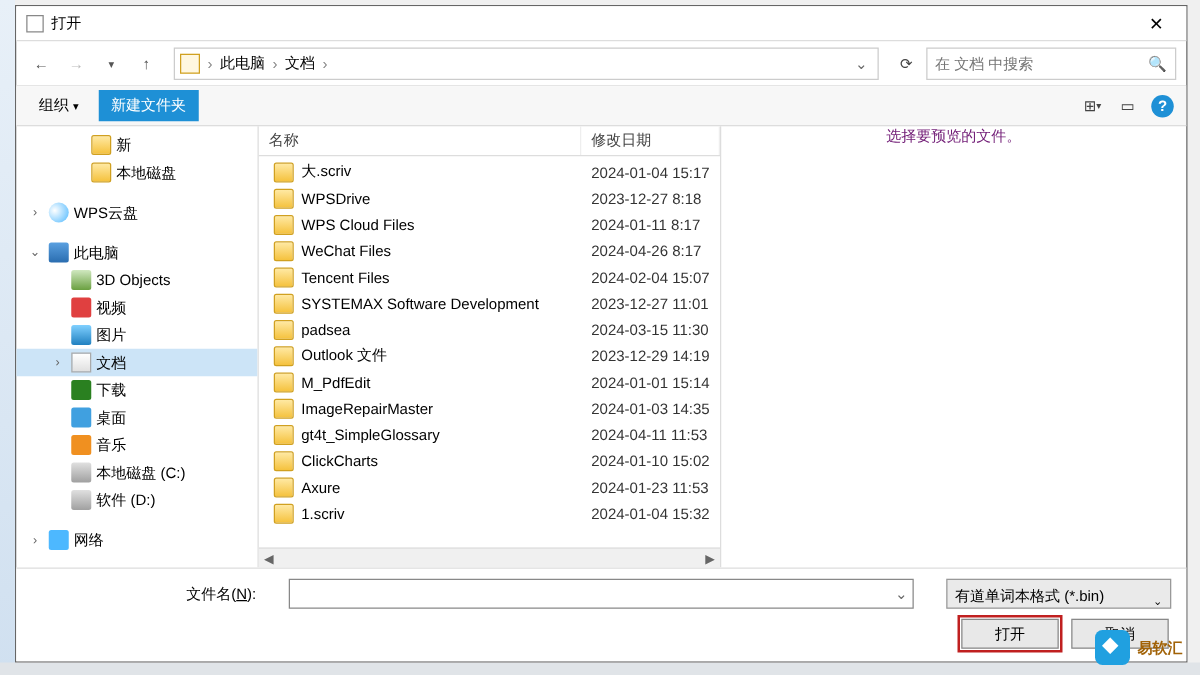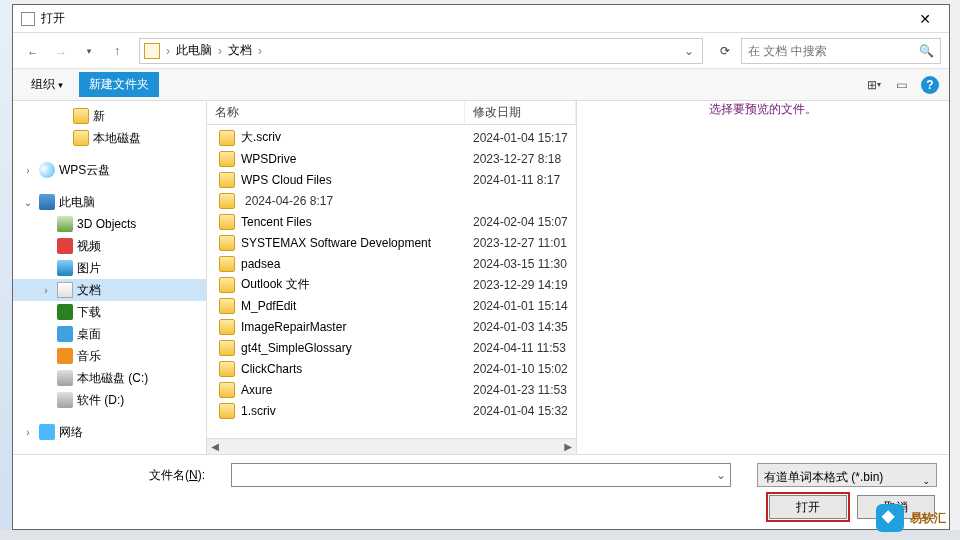--- a/index.html
+++ b/index.html
@@ -234,20 +234,21 @@
               <span class="fname">WPSDrive</span>
               <span class="fdate">2023-12-27 8:18</span>
             </div>
             <div class="frow">
               <span class="ficon ic-folder"></span>
               <span class="fname">WPS Cloud Files</span>
               <span class="fdate">2024-01-11 8:17</span>
             </div>
             <div class="frow">
               <span class="ficon ic-folder"></span>
+              <span class="fname">WeChat Files</span>
               <span class="fdate">2024-04-26 8:17</span>
             </div>
             <div class="frow">
               <span class="ficon ic-folder"></span>
               <span class="fname">Tencent Files</span>
               <span class="fdate">2024-02-04 15:07</span>
             </div>
             <div class="frow">
               <span class="ficon ic-folder"></span>
               <span class="fname">SYSTEMAX Software Development</span>

